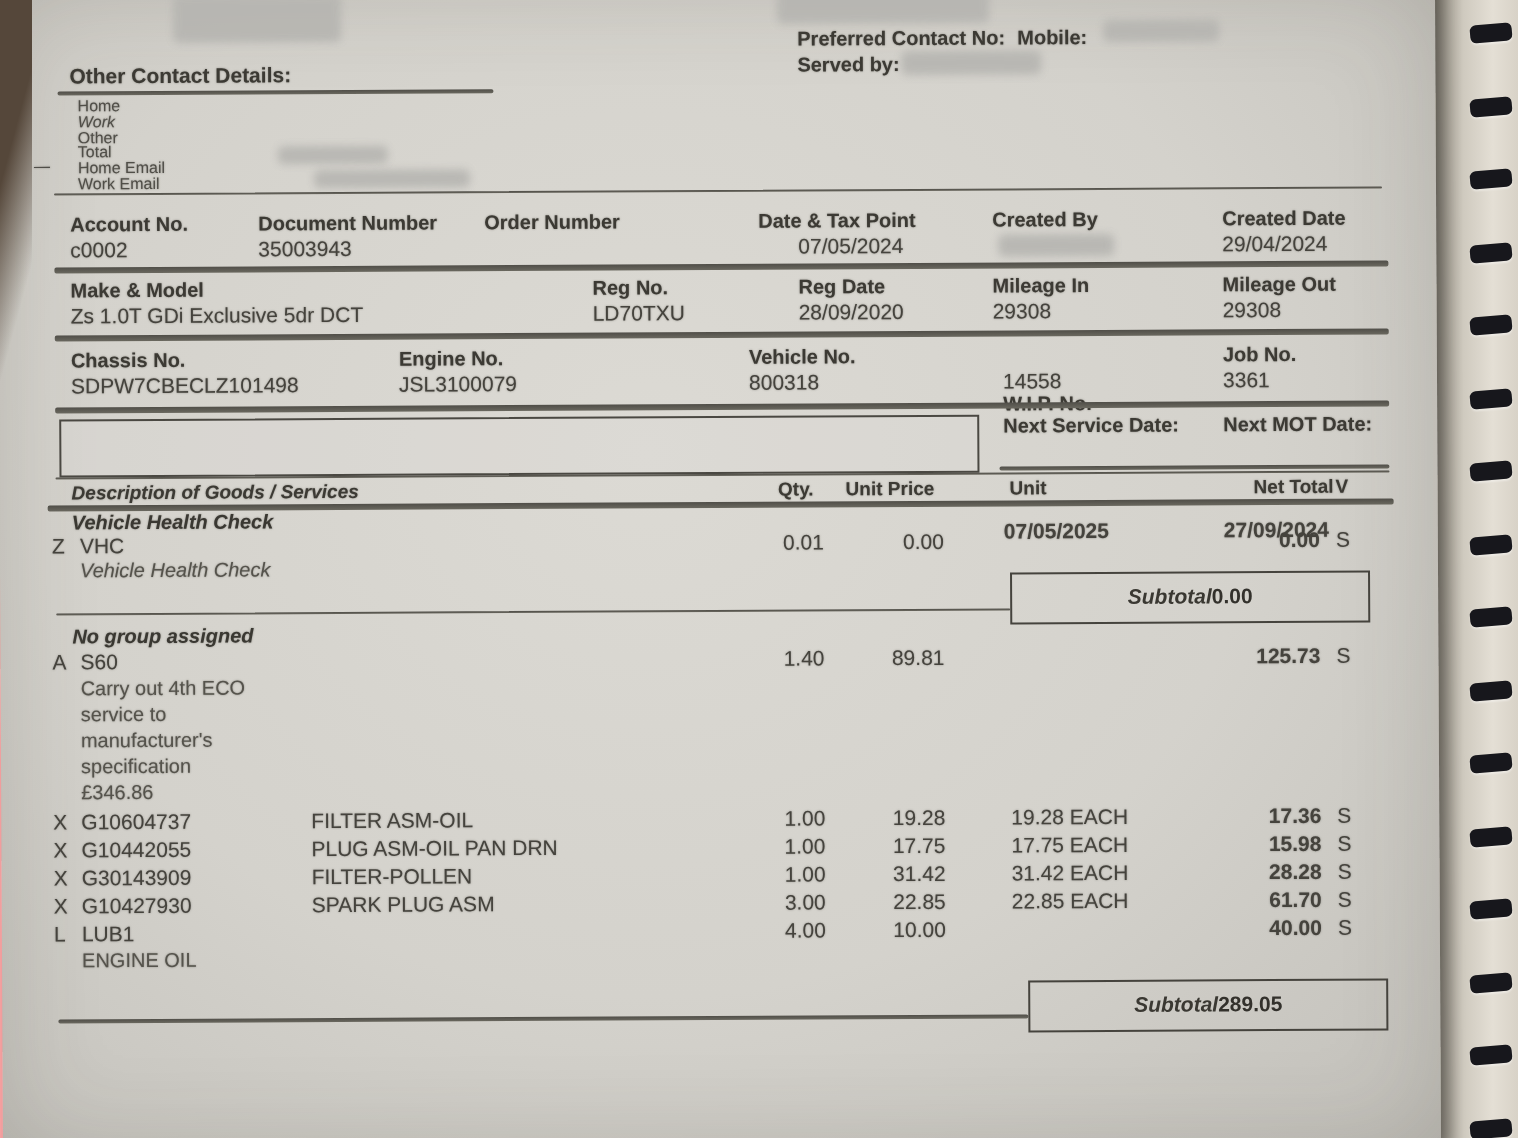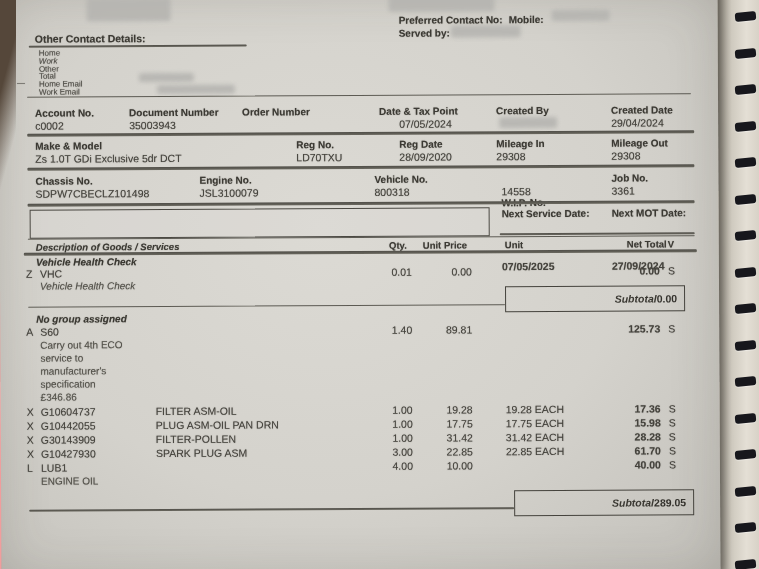--- a/index.html
+++ b/index.html
@@ -32,21 +32,21 @@
   .desc{font-size:10px;font-style:italic;color:#55534c;}
 
   .hr{position:absolute;height:2px;background:linear-gradient(to bottom,#504e48,#6a685f);border-radius:1px;}
   .hr-thin{height:1.2px;}
   .hr-thick{height:2.6px;}
 
   .blob{position:absolute;background:#b6b5b1;border-radius:3px;filter:blur(2px);opacity:.9;}
 
   .obox{position:absolute;border:1.5px solid #4a4842;background:rgba(221,219,214,.35);}
   .sbox{position:absolute;border:1.5px solid #45433d;display:flex;align-items:center;
-        justify-content:flex-end;padding:12px 7px;box-sizing:border-box;}
+        justify-content:center;padding:12px 7px;box-sizing:border-box;}
   .sbox .sl{font-weight:bold;font-style:italic;font-size:10.5px;color:#3a3832;}
   .sbox .sv{font-weight:bold;font-size:10.5px;color:#33312c;}
 
   .trow{position:absolute;left:24px;width:676px;height:13px;}
   .trow span{position:absolute;font-size:10.5px;color:#45433d;text-shadow:0 0 1px rgba(69,67,61,.5);}
   .c-pre{left:2px;}
   .c-code{left:16px;}
   .c-desc{left:131px;}
   .c-qty{left:332px;width:56px;text-align:right;}
   .c-up{left:392px;width:56px;text-align:right;}

